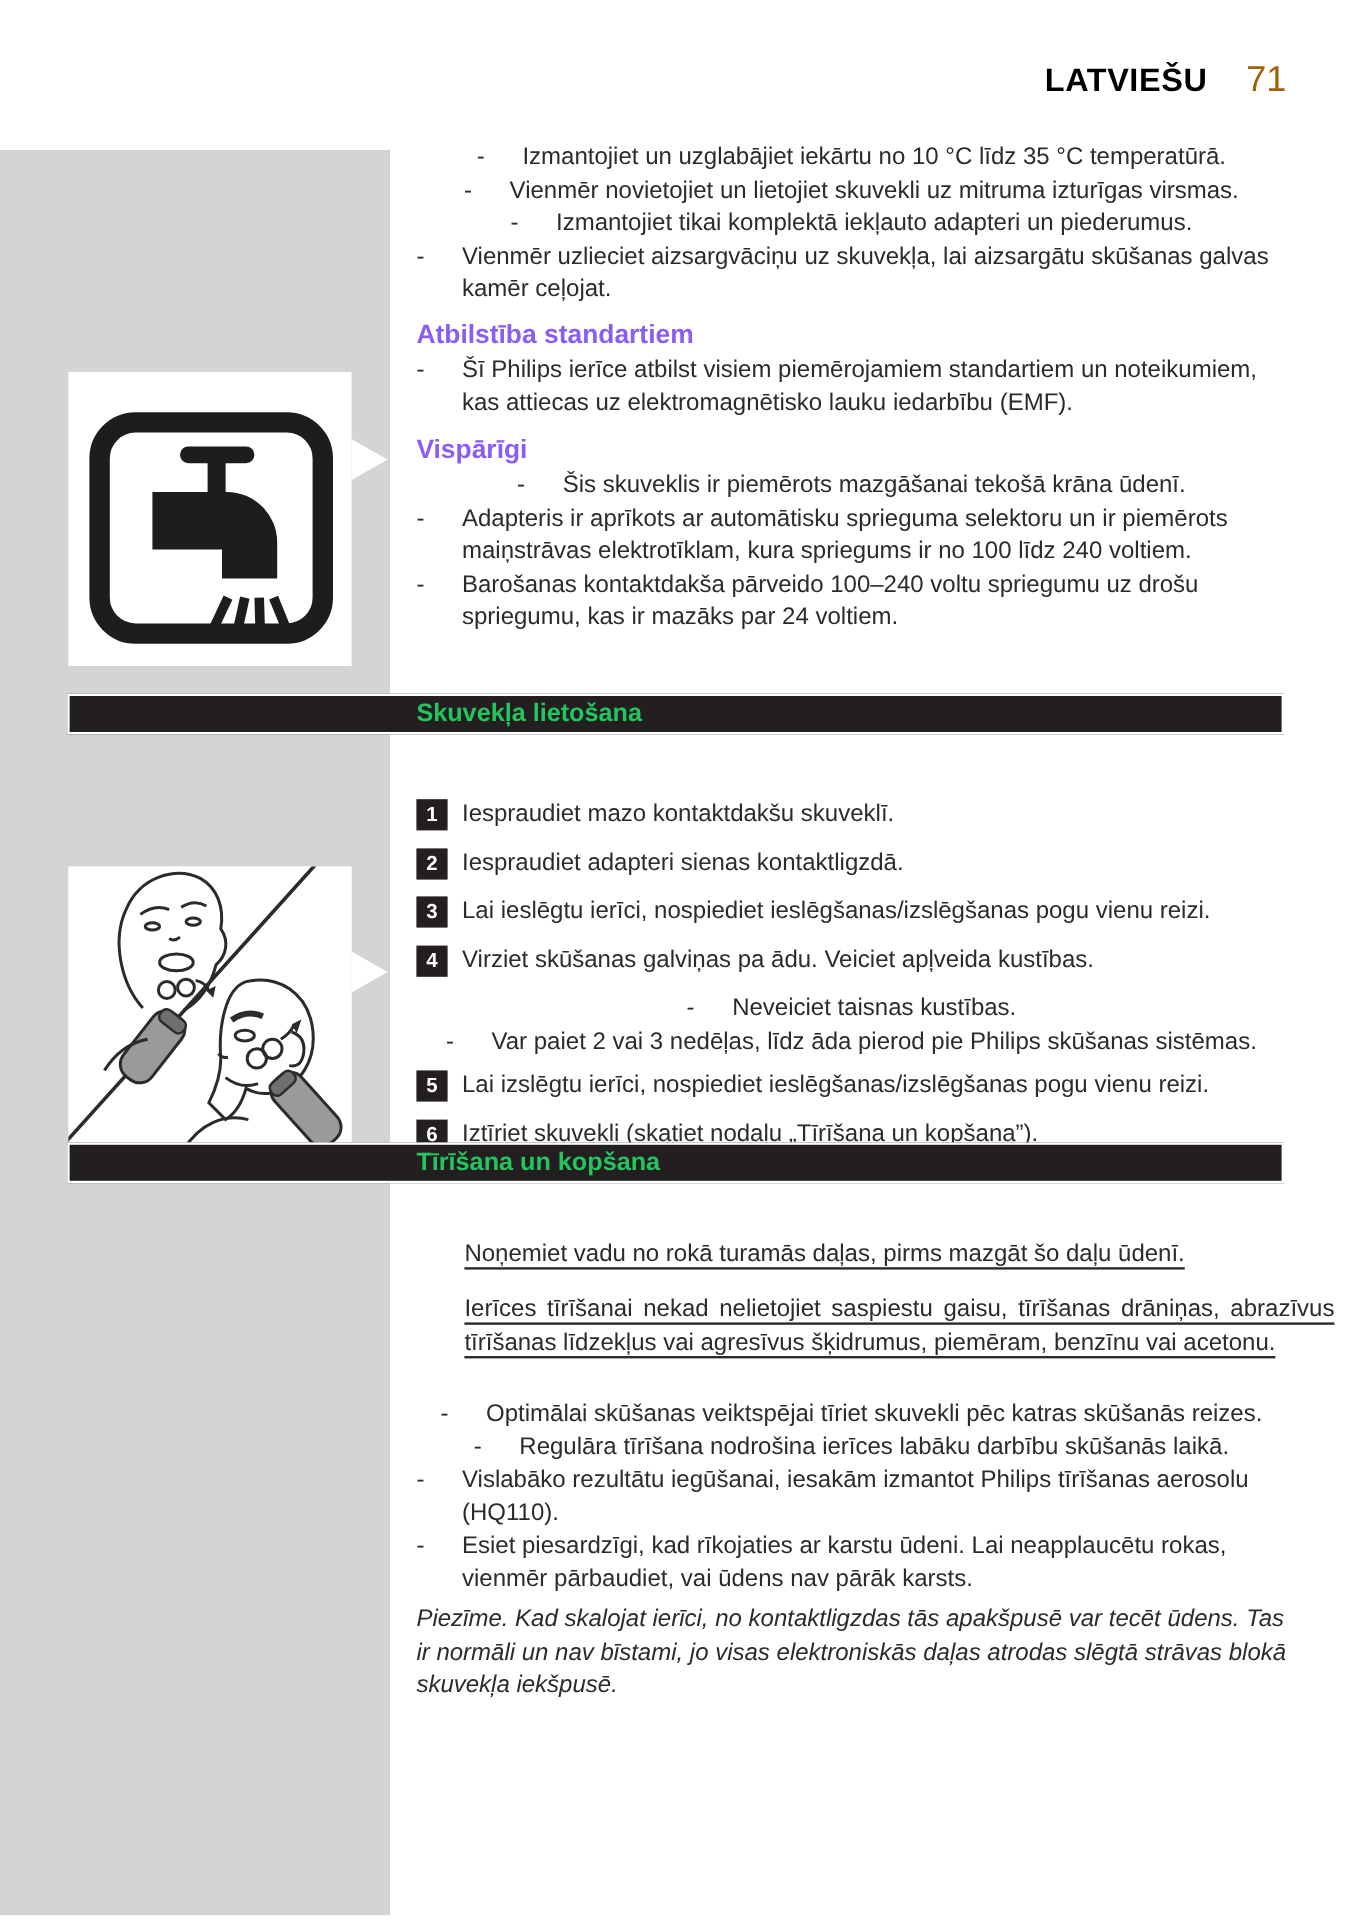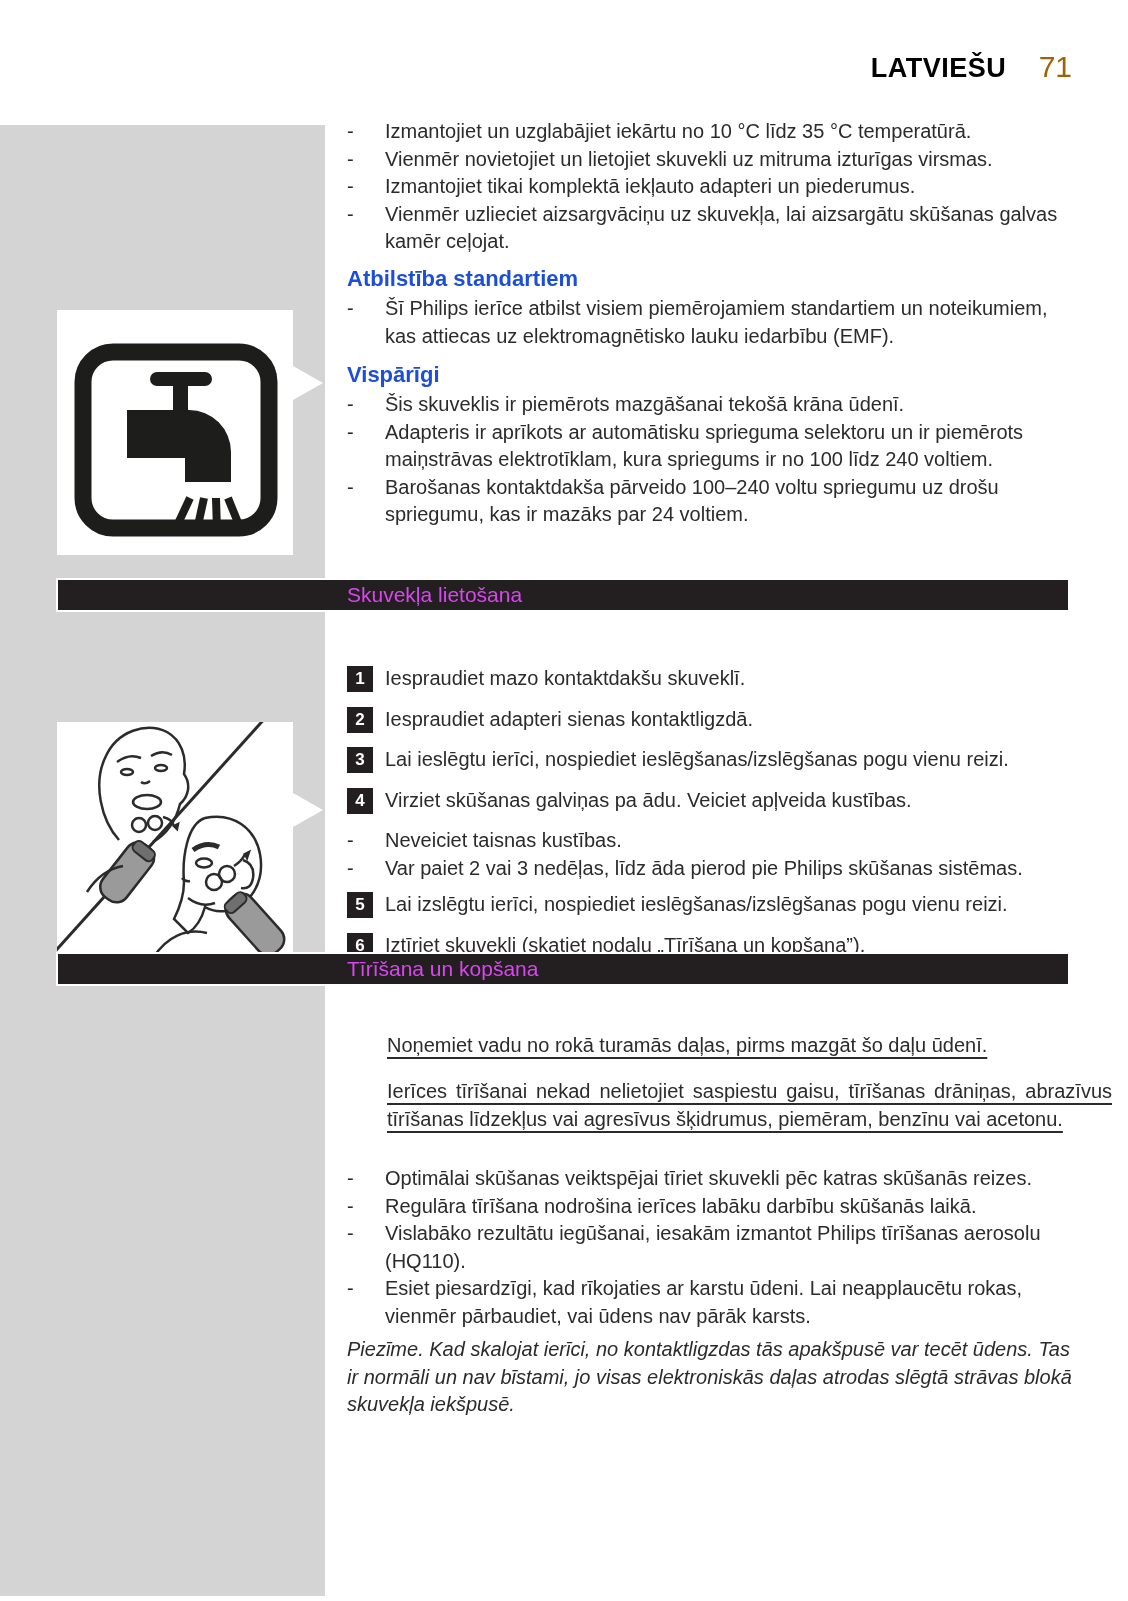--- a/index.html
+++ b/index.html
@@ -7,28 +7,28 @@
     position:relative;width:1128px;height:1601px;background:#ffffff;overflow:hidden;
     font-family:"Liberation Sans","DejaVu Sans",sans-serif;color:#2b2b2b;
   }
   .gray-col{position:absolute;left:0;top:125px;width:325px;height:1471px;background:#d4d4d4;}
   
   .hdr{position:absolute;left:0;top:50px;width:1072px;text-align:right;}
   .hdr .lang{font-size:27px;font-weight:bold;letter-spacing:.5px;color:#000000;}
   .hdr .num{font-size:30px;color:#a16207;margin-left:28px;}
   
   .blk{position:absolute;left:347px;width:725px;font-size:20px;line-height:27.5px;}
-  .li{display:flex;}
+  .li{display:flex;justify-content:center;}
   .li::before{content:"-";width:38px;flex:none;}
-  .hd{font-size:22px;font-weight:bold;color:#1d4ed8;line-height:26px;}
+  .hd{font-size:22px;font-weight:bold;color:#8b5cf6;line-height:26px;}
   .note{font-style:italic;font-size:20px;}
   .nowrap{white-space:nowrap;}
   
   .bar{position:absolute;left:56px;width:1014px;height:34px;background:#231f20;
-       border:2px solid #ffffff;box-sizing:border-box;color:#d946ef;font-weight:normal;
+       border:2px solid #ffffff;box-sizing:border-box;color:#22c55e;font-weight:bold;
        font-size:21px;line-height:29px;padding-left:289px;}
   
   .step{display:flex;margin-bottom:13px;}
   .stepnum{width:26px;height:26px;flex:none;background:#231f20;color:#ffffff;
            display:flex;align-items:center;justify-content:center;
            font-size:17px;font-weight:bold;margin-right:12px;margin-top:1px;}
   .sublist{margin-bottom:9px;}
   
   .uline{text-decoration:underline;text-decoration-thickness:1.5px;text-underline-offset:5px;}
   .justify{text-align:justify;margin-left:40px;}

